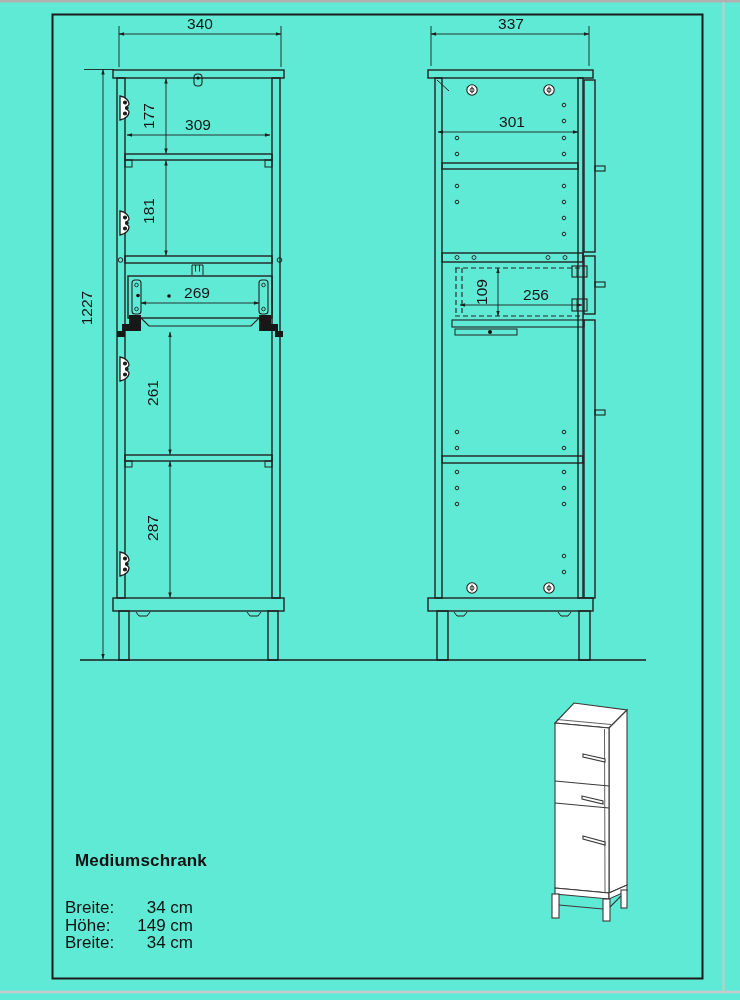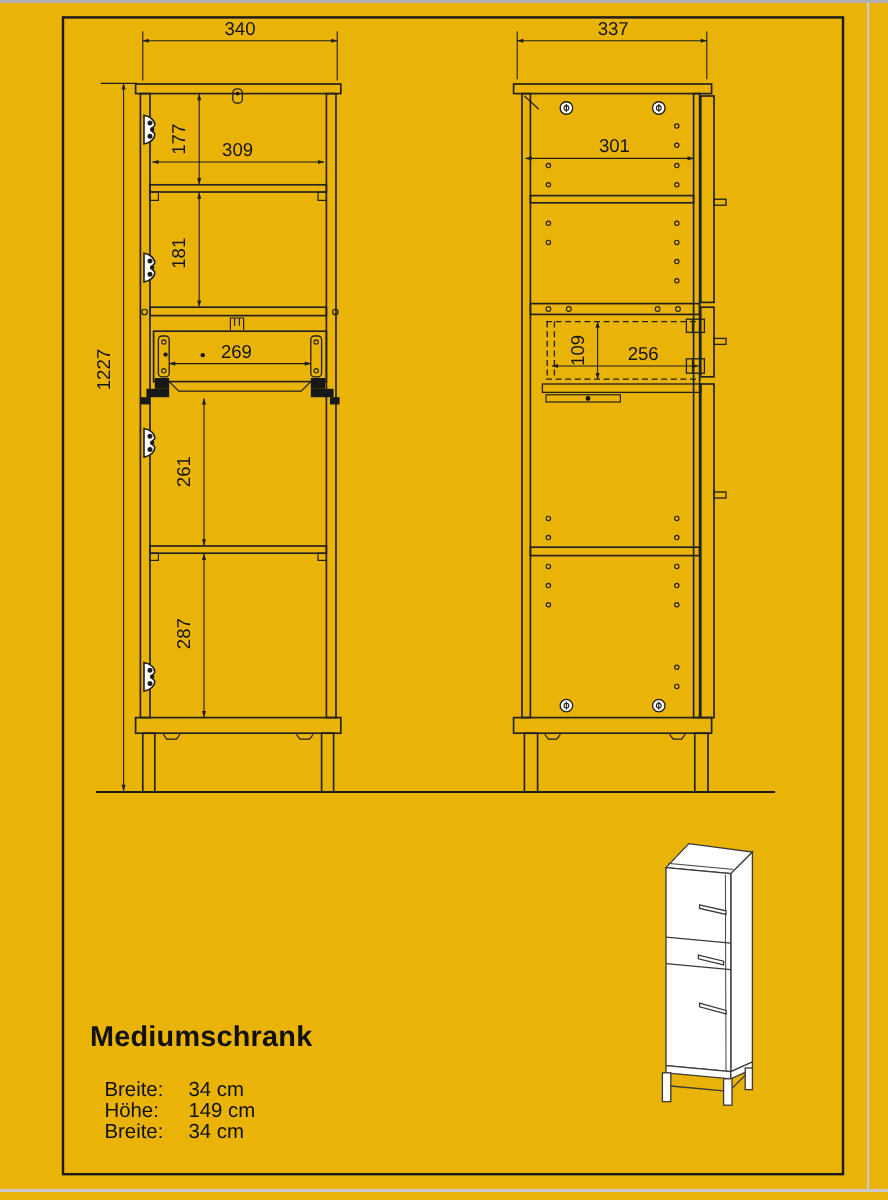--- a/index.html
+++ b/index.html
@@ -1,25 +1,25 @@
 <!DOCTYPE html>
 <html><head>
 <meta charset="utf-8">
 <style>
   html,body{margin:0;padding:0;background:#fff;}
-  #page{position:relative;width:740px;height:1000px;background:#eab308;overflow:hidden;
+  #page{position:relative;width:740px;height:1000px;background:#5eead4;overflow:hidden;
         font-family:"Liberation Sans",sans-serif;color:#111;}
   svg text{font-family:"Liberation Sans",sans-serif;fill:#151515;}
   .dimtxt{font-size:15.5px;}
   .info{position:absolute;left:75px;top:851px;}
-  .info-title{font-size:24px;font-weight:bold;letter-spacing:.2px;}
-  .spec-table{position:absolute;left:87px;top:899px;font-size:17px;line-height:17.5px;}
+  .info-title{font-size:17px;font-weight:bold;letter-spacing:.2px;}
+  .spec-table{position:absolute;left:65px;top:899px;font-size:17px;line-height:17.5px;}
   .spec-row{display:flex;}
   .spec-label{width:70px;text-align:left;}
-  .spec-value{width:58px;text-align:left;white-space:nowrap;}
+  .spec-value{width:58px;text-align:right;white-space:nowrap;}
 </style>
 </head>
 <body>
 
 <div id="page">
 
 <svg width="740" height="1000" viewBox="0 0 740 1000">
   <defs>
     <marker id="ar" viewBox="0 0 10 10" refX="9.4" refY="5" markerWidth="10" markerHeight="6" orient="auto-start-reverse">
       <path d="M0,1.8 10,5 0,8.2z" fill="#1f1f1f"></path>

